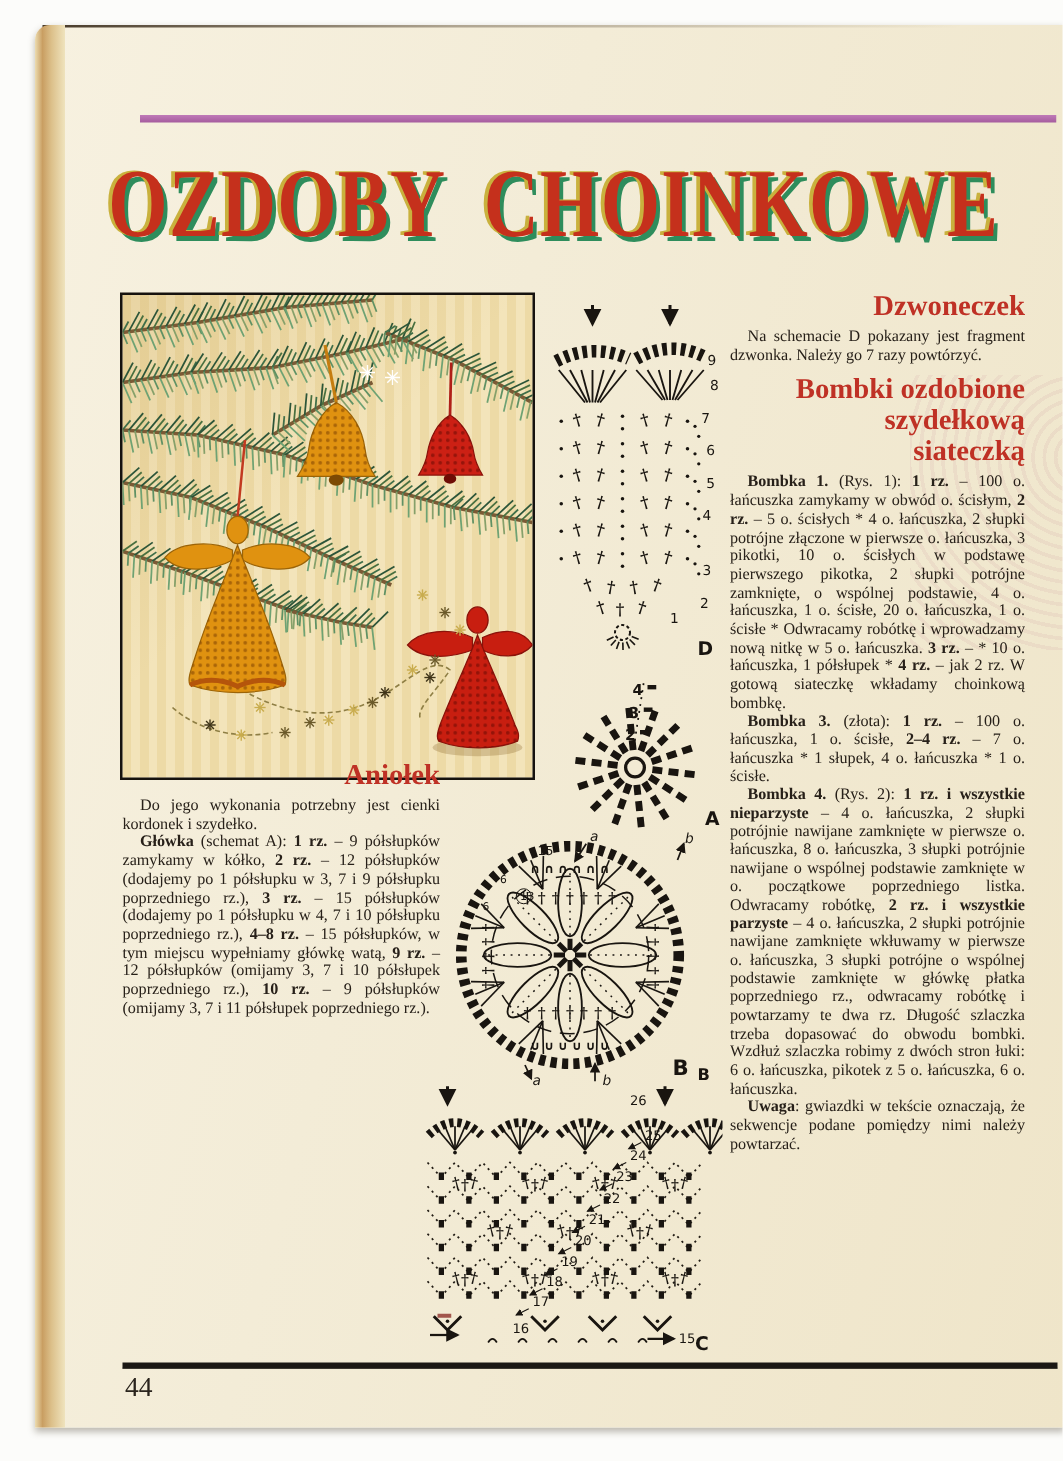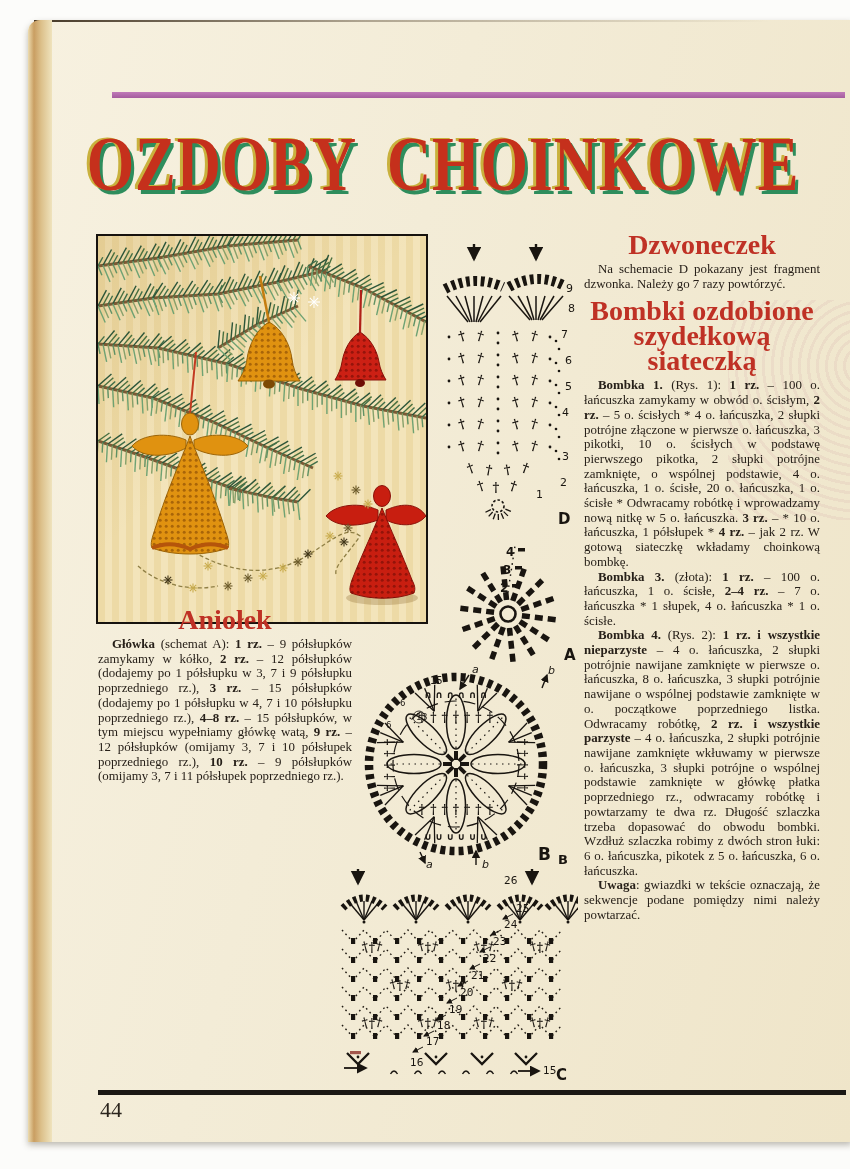--- a/index.html
+++ b/index.html
@@ -46,22 +46,22 @@
   }
   .photo svg{position:absolute;left:0;top:0;}
   .body-col{
     position:absolute;font-size:12.9px;line-height:14.7px;
     text-align:justify;color:#272019;
   }
   .body-col p{margin:0;text-indent:14px;}
   .col-left{left:70px;top:587px;width:254px;}
   .col-right{left:556px;top:212px;width:236px;}
   h2.sec{
-    font-size:28px;font-weight:bold;color:#bf3125;
-    text-align:center;margin:0 0 5px 0;line-height:25px;
+    font-size:23px;font-weight:bold;color:#bf3125;
+    text-align:right;margin:0 0 5px 0;line-height:25px;
   }
   h2.sec.multi{white-space:pre-line;margin-top:7px;}
   .dz-head{margin-bottom:4px;}
   .diag{position:absolute;}
   #svg-d{left:404px;top:220px;}
   #svg-a{left:408px;top:514px;}
   #svg-b{left:308px;top:642px;}
   #svg-c{left:308px;top:846px;}
   .bottom-rule{
     position:absolute;left:70px;top:1070px;width:748px;height:4px;
@@ -824,20 +824,21 @@
           <line x1="216" y1="60" x2="216" y2="72" stroke="#ffffff" stroke-width="1.1"></line>
           <line x1="210" y1="66" x2="222" y2="66" stroke="#ffffff" stroke-width="1.1"></line>
           <line x1="211.8" y1="61.8" x2="220.2" y2="70.2" stroke="#ffffff" stroke-width="1.1"></line>
           <line x1="211.8" y1="70.2" x2="220.2" y2="61.8" stroke="#ffffff" stroke-width="1.1"></line>
         </g>
     </svg>
   </div>
 
   <div class="body-col col-left">
     <h2 class="sec">Aniołek</h2>
+    <p>Do jego wykonania potrzebny jest cienki kordonek i szydełko.</p>
     <p><b>Główka</b> (schemat A): <b>1 rz.</b> – 9 półsłupków zamykamy w kółko, <b>2 rz.</b> – 12 półsłupków (dodajemy po 1 półsłupku w 3, 7 i 9 półsłupku poprzedniego rz.), <b>3 rz.</b> – 15 półsłupków (dodajemy po 1 półsłupku w 4, 7 i 10 półsłupku poprzedniego rz.), <b>4–8 rz.</b> – 15 półsłupków, w tym miejscu wypełniamy główkę watą, <b>9 rz.</b> – 12 półsłupków (omijamy 3, 7 i 10 półsłupek poprzedniego rz.), <b>10 rz.</b> – 9 półsłupków (omijamy 3, 7 i 11 półsłupek poprzedniego rz.).</p>
   </div>
 
   <div class="body-col col-right">
     <h2 class="sec dz-head">Dzwoneczek</h2>
     <p>Na schemacie D pokazany jest fragment dzwonka. Należy go 7 razy powtórzyć.</p>
     <h2 class="sec multi">Bombki ozdobione
 szydełkową
 siateczką</h2>
     <p><b>Bombka 1.</b> (Rys. 1): <b>1 rz.</b> – 100 o. łańcuszka zamykamy w obwód o. ścisłym, <b>2 rz.</b> – 5 o. ścisłych * 4 o. łańcuszka, 2 słupki potrójne złączone w pierwsze o. łańcuszka, 3 pikotki, 10 o. ścisłych w podstawę pierwszego pikotka, 2 słupki potrójne zamknięte, o wspólnej podstawie, 4 o. łańcuszka, 1 o. ścisłe, 20 o. łańcuszka, 1 o. ścisłe * Odwracamy robótkę i wprowadzamy nową nitkę w 5 o. łańcuszka. <b>3 rz.</b> – * 10 o. łańcuszka, 1 półsłupek * <b>4 rz.</b> – jak 2 rz. W gotową siateczkę wkładamy choinkową bombkę.</p>

